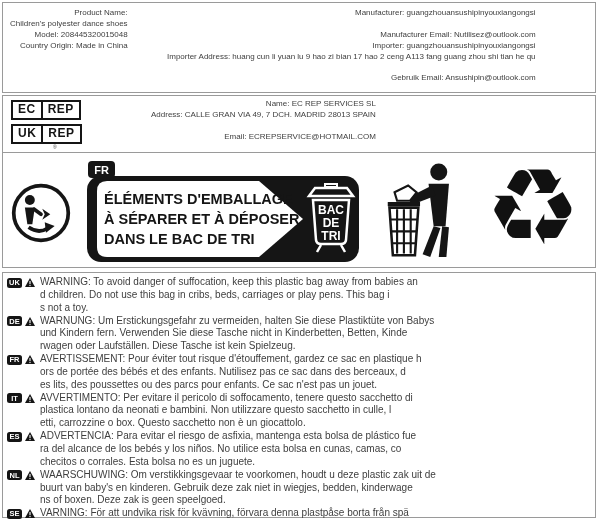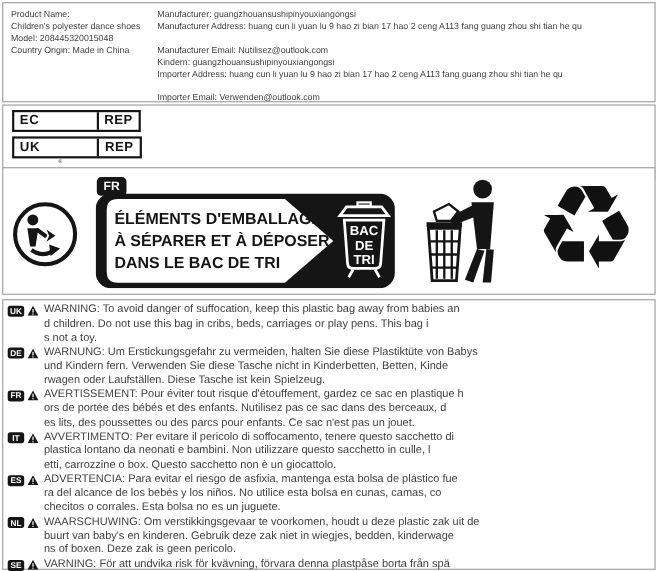--- a/index.html
+++ b/index.html
@@ -3,29 +3,29 @@
 <meta charset="utf-8">
 <style>
   html,body{margin:0;padding:0;background:#fff;}
   .page{position:relative;width:600px;height:519px;background:#fff;overflow:hidden;
         font-family:"Liberation Sans","DejaVu Sans",sans-serif;color:#3e3e3e;}
   .box{position:absolute;left:2px;width:594px;border:1px solid #9a9a9a;background:#fff;box-sizing:border-box;}
   .s1{top:2px;height:91px;}
   .s2{top:95px;height:68px;}
   .s3{top:152px;height:116px;}
   .s4{top:272px;height:246px;padding:3px 4px 0 4px;}
-  .col{position:absolute;font-size:8px;line-height:10.9px;white-space:nowrap;}
+  .col{position:absolute;font-size:8px;line-height:10.9px;white-space:nowrap;text-align:right;}
   .c-left{left:7px;top:5px;}
-  .c-right{left:140px;top:5px;}
+  .c-right{left:164px;top:5px;}
   .gap{margin-top:10.9px;}
   
   .repbox{position:absolute;left:8px;display:flex;border:2.5px solid #151515;background:#fff;
           font-weight:bold;font-size:12px;color:#151515;line-height:13px;}
   .repbox .cell{padding:1px 5px 2px 5px;letter-spacing:0.5px;}
-  .repbox .cell.r{border-left:2.5px solid #151515;margin-left:47px;}
+  .repbox .cell.r{border-left:2.5px solid #151515;}
   .regmark{position:absolute;font-size:5px;color:#444;}
   
   .frtab{position:absolute;left:85px;top:8px;width:27px;height:17px;background:#151515;color:#fff;
          border-radius:4px;display:flex;align-items:center;justify-content:center;
          font-weight:bold;font-size:11px;}
   .recycle{position:absolute;left:468px;top:-2px;width:124px;height:118px;
            font-family:"DejaVu Sans",sans-serif;font-size:106px;line-height:114px;
            text-align:center;color:#111;}
   
   .warn{display:flex;align-items:flex-start;}
@@ -43,38 +43,42 @@
 
   <section class="box s1">
     <div class="col c-left">
       <div>Product Name:</div>
       <div>Children's polyester dance shoes</div>
       <div>Model: 208445320015048</div>
       <div>Country Origin: Made in China</div>
     </div>
     <div class="col c-right">
       <div>Manufacturer: guangzhouansushipinyouxiangongsi</div>
-      <div>Manufacturer Address: huang cun li yuan lu 9 hao zi bian 17 hao 2 ceng A113 fang guang zhou shi tian he qu</div>
       <div class="gap">Manufacturer Email: Nutilisez@outlook.com</div>
-      <div>Kindern: guangzhouansushipinyouxiangongsi</div>
+      <div>Importer: guangzhouansushipinyouxiangongsi</div>
       <div>Importer Address: huang cun li yuan lu 9 hao zi bian 17 hao 2 ceng A113 fang guang zhou shi tian he qu</div>
-      <div class="gap">Importer Email: Verwenden@outlook.com</div>
+      <div class="gap">Gebruik Email: Ansushipin@outlook.com</div>
     </div>
   </section>
 
   <section class="box s2">
     <div class="repbox" style="top:4px;">
       <span class="cell">EC</span>
       <span class="cell r">REP</span>
     </div>
     <div class="repbox" style="top:28px;">
       <span class="cell">UK</span>
       <span class="cell r">REP</span>
     </div>
     <span class="regmark" style="left:50px;top:48px;">®</span>
+    <div class="col" style="left:148px;top:3px;">
+      <div>Name: EC REP SERVICES SL</div>
+      <div>Address: CALLE GRAN VIA 49, 7 DCH. MADRID 28013 SPAIN</div>
+      <div class="gap">Email: ECREPSERVICE@HOTMAIL.COM</div>
+    </div>
   </section>
 
   <section class="box s3">
 
     <svg style="position:absolute;left:7px;top:29px;" width="62" height="62" viewBox="0 0 100 100">
       <circle cx="50" cy="50" r="44" fill="none" stroke="#151515" stroke-width="6"></circle>
       <circle cx="32" cy="29" r="8" fill="#151515"></circle>
       <path d="M24,41 L40,41 L36,68 L28,68 Z" fill="#151515"></path>
       <path d="M39,44 L50,52" stroke="#151515" stroke-width="6" stroke-linecap="round"></path>
       <path d="M52,43 L65,52 L52,61 L56,52 Z" fill="#151515"></path>
@@ -181,21 +185,21 @@
 
     <div class="warn">
       <span class="badge">NL</span>
       <svg class="tri" width="10" height="9" viewBox="0 0 10 9">
         <polygon points="5,0 10,9 0,9" fill="#151515"></polygon>
           <rect x="4.45" y="2.9" width="1.1" height="3.3" fill="#fff"></rect>
           <rect x="4.45" y="7" width="1.1" height="1.1" fill="#fff"></rect>
         </svg>
       <div class="wtext">WAARSCHUWING: Om verstikkingsgevaar te voorkomen, houdt u deze plastic zak uit de
 buurt van baby's en kinderen. Gebruik deze zak niet in wiegjes, bedden, kinderwage
-ns of boxen. Deze zak is geen pericolo.</div>
+ns of boxen. Deze zak is geen speelgoed.</div>
     </div>
 
     <div class="warn">
       <span class="badge">SE</span>
       <svg class="tri" width="10" height="9" viewBox="0 0 10 9">
         <polygon points="5,0 10,9 0,9" fill="#151515"></polygon>
           <rect x="4.45" y="2.9" width="1.1" height="3.3" fill="#fff"></rect>
           <rect x="4.45" y="7" width="1.1" height="1.1" fill="#fff"></rect>
         </svg>
       <div class="wtext">VARNING: För att undvika risk för kvävning, förvara denna plastpåse borta från spä</div>

